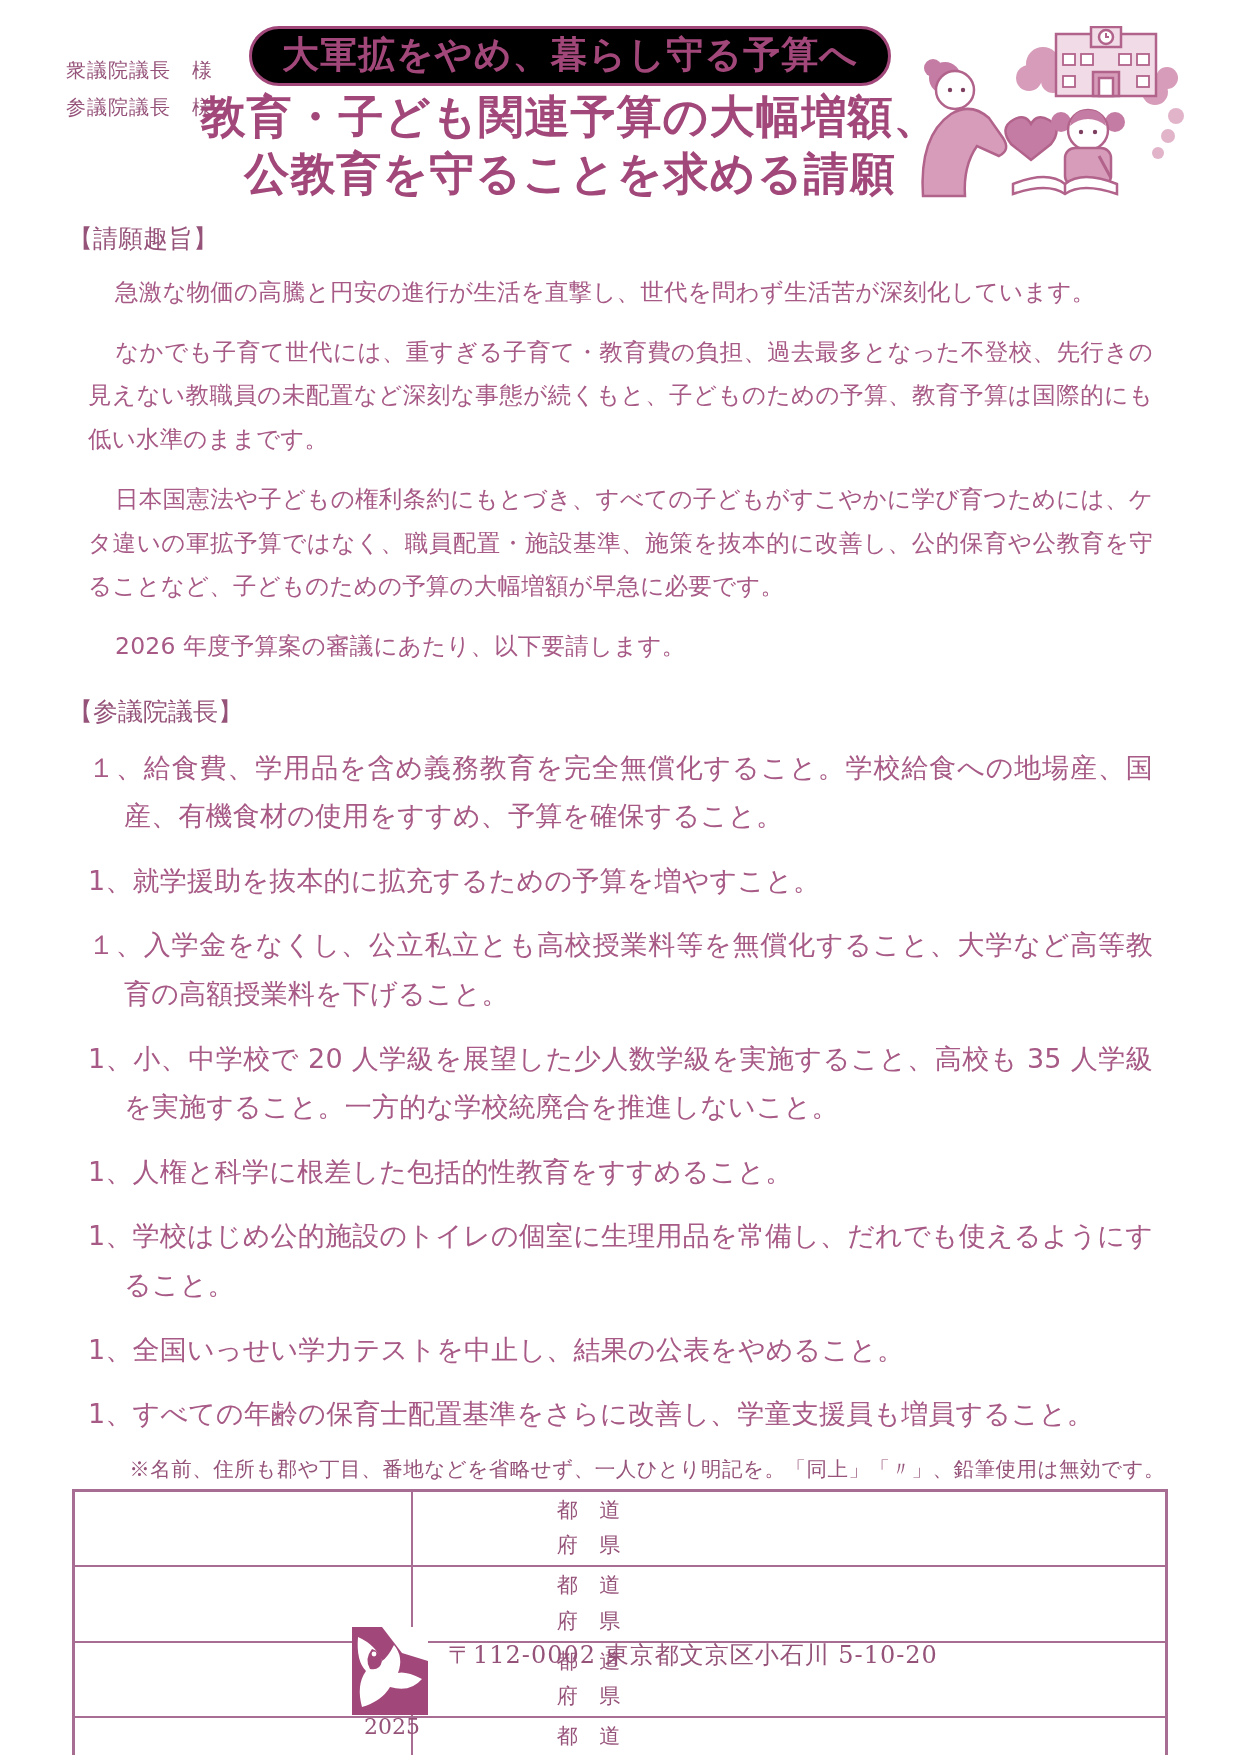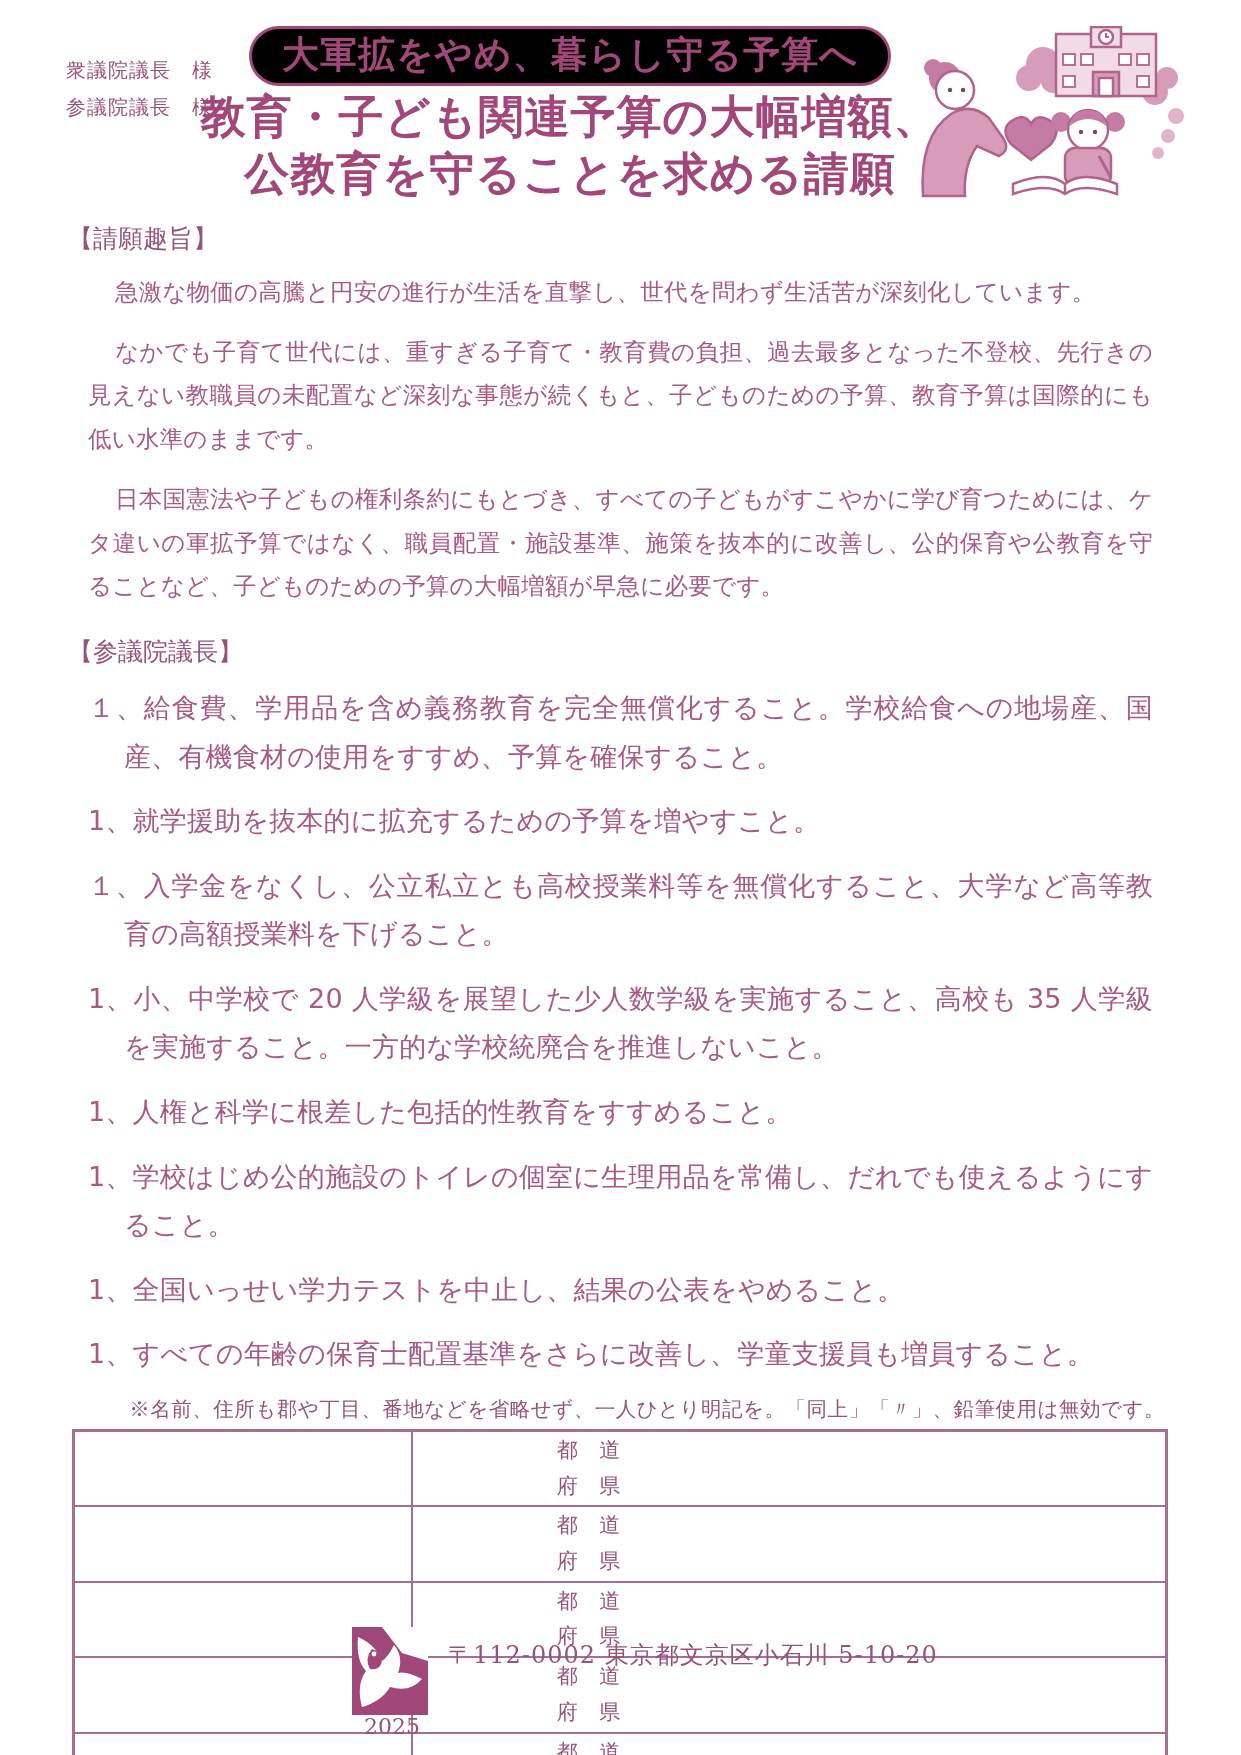--- a/index.html
+++ b/index.html
@@ -172,20 +172,21 @@
         <path d="M172 158 V168" fill="none"></path>
       </g>
     </svg>
   </div>
 
   <div class="content">
     <div class="sec-head">【請願趣旨】</div>
     <p class="para">急激な物価の高騰と円安の進行が生活を直撃し、世代を問わず生活苦が深刻化しています。</p>
     <p class="para">なかでも子育て世代には、重すぎる子育て・教育費の負担、過去最多となった不登校、先行きの見えない教職員の未配置など深刻な事態が続くもと、子どものための予算、教育予算は国際的にも低い水準のままです。</p>
     <p class="para">日本国憲法や子どもの権利条約にもとづき、すべての子どもがすこやかに学び育つためには、ケタ違いの軍拡予算ではなく、職員配置・施設基準、施策を抜本的に改善し、公的保育や公教育を守ることなど、子どものための予算の大幅増額が早急に必要です。</p>
+    <p class="para">2026 年度予算案の審議にあたり、以下要請します。</p>
   </div>
 
   <div class="content" style="margin-top:26px;">
     <div class="sec-head">【参議院議長】</div>
     <div class="items">
       <p class="item">１、給食費、学用品を含め義務教育を完全無償化すること。学校給食への地場産、国産、有機食材の使用をすすめ、予算を確保すること。</p>
       <p class="item">1、就学援助を抜本的に拡充するための予算を増やすこと。</p>
       <p class="item">１、入学金をなくし、公立私立とも高校授業料等を無償化すること、大学など高等教育の高額授業料を下げること。</p>
       <p class="item">1、小、中学校で 20 人学級を展望した少人数学級を実施すること、高校も 35 人学級を実施すること。一方的な学校統廃合を推進しないこと。</p>
       <p class="item">1、人権と科学に根差した包括的性教育をすすめること。</p>

